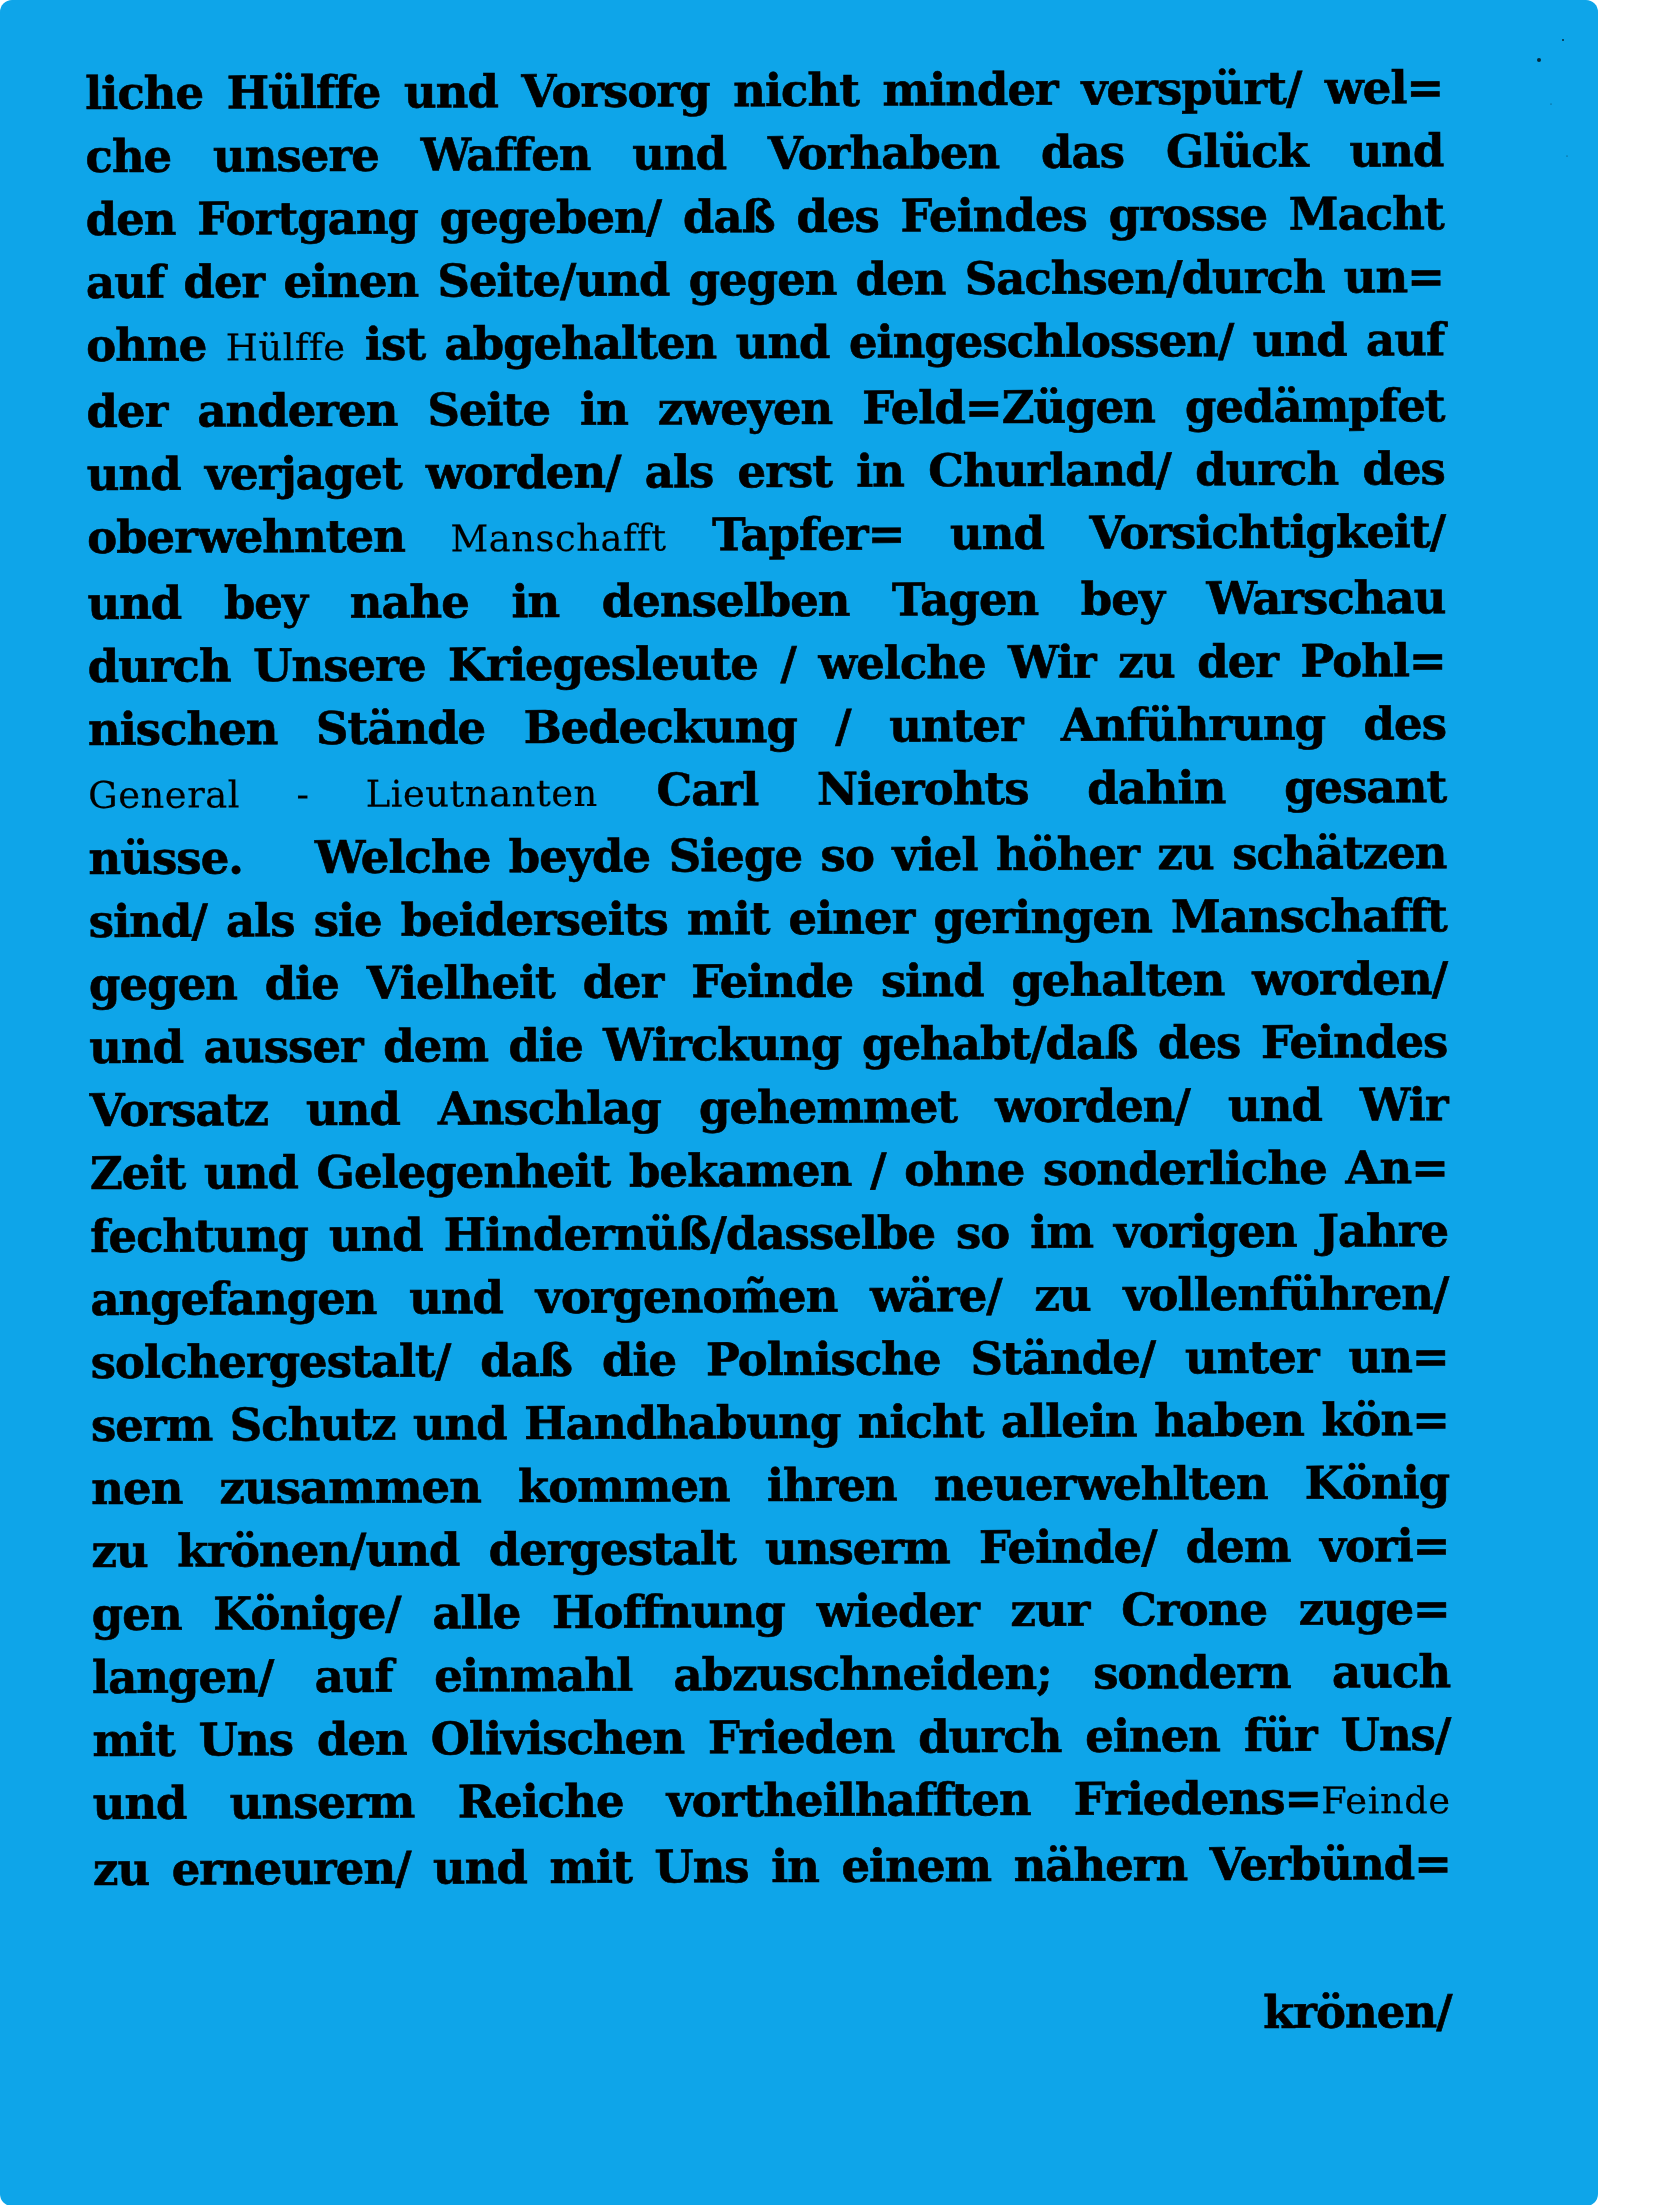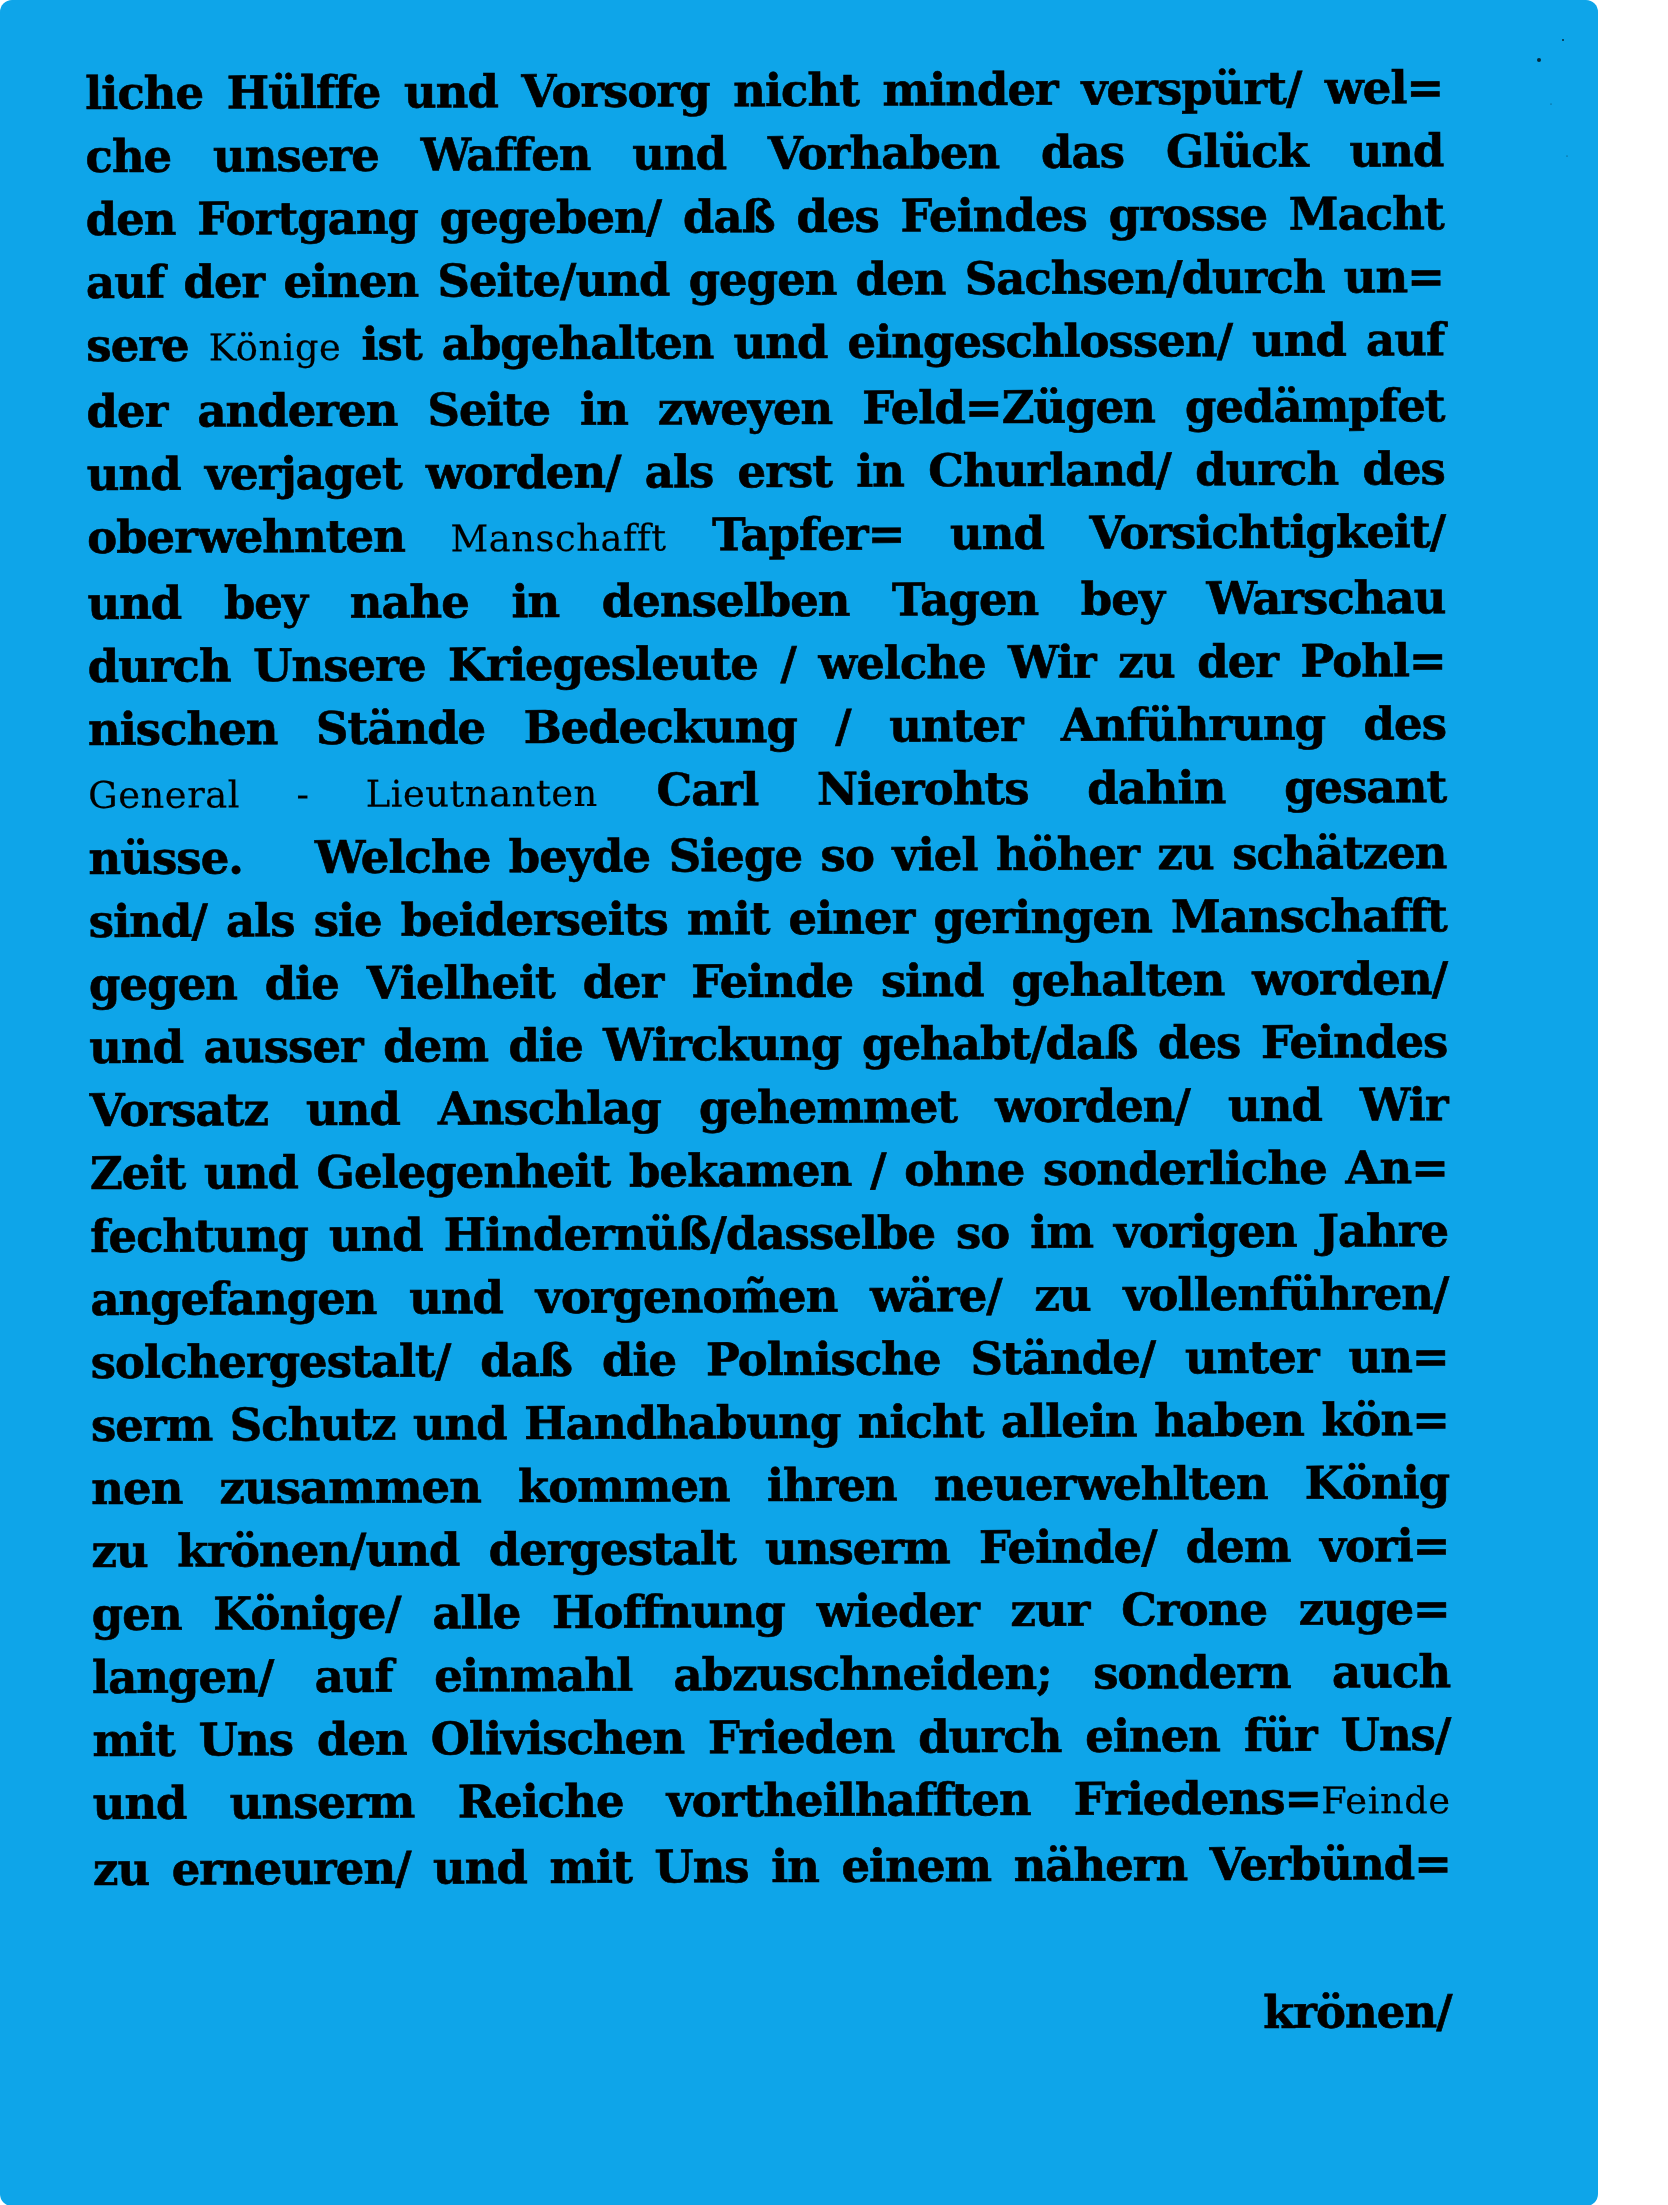--- a/index.html
+++ b/index.html
@@ -80,21 +80,21 @@
 <body>
 
 <div class="page">
   <div class="speckles"></div>
   <div class="text-block">
     <div id="lines">
         <div class="line"><span class="fraktur">liche Hülffe und Vorsorg nicht minder verspürt/ wel=</span></div>
         <div class="line"><span class="fraktur">che unsere Waffen und Vorhaben das Glück und</span></div>
         <div class="line"><span class="fraktur">den Fortgang gegeben/ daß des Feindes grosse Macht</span></div>
         <div class="line"><span class="fraktur">auf der einen Seite/und gegen den Sachsen/durch un=</span></div>
-        <div class="line"><span class="fraktur">sere </span><span class="antiqua">Könige</span><span class="fraktur"> ist abgehalten und eingeschlossen/ und auf</span></div>
+        <div class="line"><span class="fraktur">ohne </span><span class="antiqua">Hülffe</span><span class="fraktur"> ist abgehalten und eingeschlossen/ und auf</span></div>
         <div class="line"><span class="fraktur">der anderen Seite in zweyen Feld=Zügen gedämpfet</span></div>
         <div class="line"><span class="fraktur">und verjaget worden/ als erst in Churland/ durch des</span></div>
         <div class="line"><span class="fraktur">oberwehnten </span><span class="antiqua">Manschafft</span><span class="fraktur"> Tapfer= und Vorsichtigkeit/</span></div>
         <div class="line"><span class="fraktur">und bey nahe in denselben Tagen bey Warschau</span></div>
         <div class="line"><span class="fraktur">durch Unsere Kriegesleute / welche Wir zu der Pohl=</span></div>
         <div class="line"><span class="fraktur">nischen Stände Bedeckung / unter Anführung des</span></div>
         <div class="line"><span class="antiqua">General - Lieutnanten</span><span class="fraktur"> Carl Nierohts dahin gesant</span></div>
         <div class="line"><span class="fraktur">nüsse.</span><span class="gap"></span><span class="fraktur">Welche beyde Siege so viel höher zu schätzen</span></div>
         <div class="line"><span class="fraktur">sind/ als sie beiderseits mit einer geringen Manschafft</span></div>
         <div class="line"><span class="fraktur">gegen die Vielheit der Feinde sind gehalten worden/</span></div>

